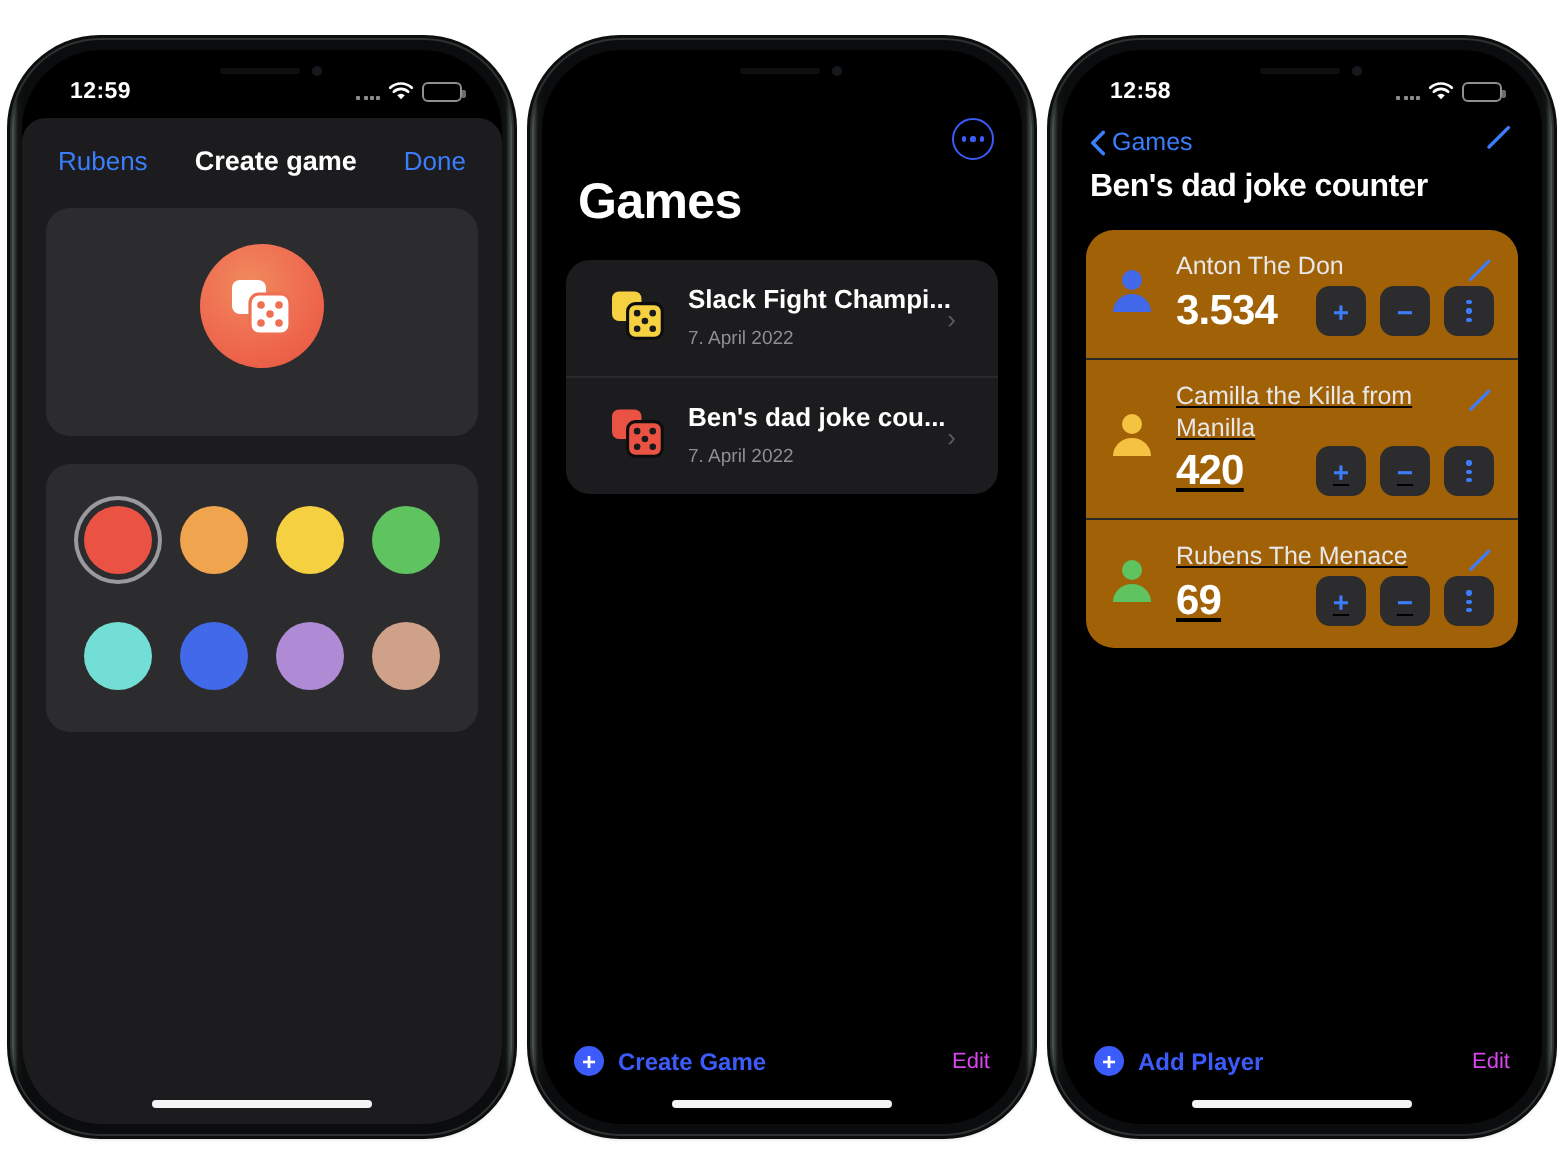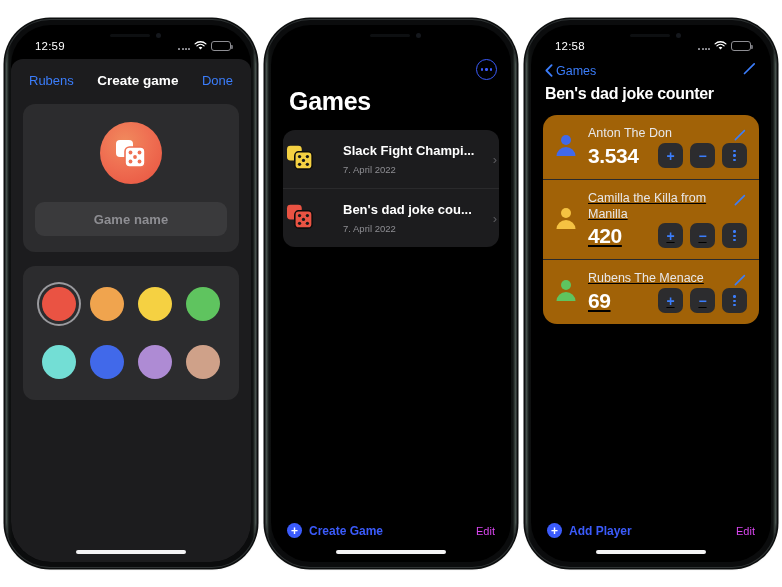--- a/index.html
+++ b/index.html
@@ -65,21 +65,21 @@
   }
 
   
   .statusbar {
     position: absolute; top: 0; left: 0; right: 0;
     height: 34px; z-index: 11;
     display: flex; align-items: center;
     justify-content: space-between;
     padding: 8px 20px 0 24px;
     color: #fff;
-    font-size: 11.5px; font-weight: normal;
+    font-size: 11.5px; font-weight: bold;
     letter-spacing: .2px;
   }
   .st-right { display: flex; align-items: center; gap: 4px; }
   .sig { display: flex; align-items: flex-end; gap: 1.2px; height: 8px; }
   .sig i { display:block; width: 2px; background: #8a8a8f; border-radius: .5px; }
   .sig i:nth-child(1){height:2.5px}.sig i:nth-child(2){height:2.5px}
   .sig i:nth-child(3){height:2.5px}.sig i:nth-child(4){height:2.5px}
   .wifi { width: 13px; height: 10px; position: relative; }
   .wifi svg { display:block; }
   .batt {
@@ -166,22 +166,22 @@
     letter-spacing: -.3px;
   }
   .list-card {
     margin: 14px 12px 0;
     background: #1c1c1e;
     border-radius: 12px;
     overflow: hidden;
   }
   .game-row {
     display: flex; align-items: center;
-    padding: 11px 2px;
-    gap: 28px;
+    padding: 11px 21px;
+    gap: 10px;
   }
   .game-row + .game-row { border-top: 1px solid #2a2a2c; }
   .game-meta { flex: 1; min-width: 0; }
   .game-name {
     color: #fff; font-size: 13px; font-weight: bold;
     white-space: nowrap; overflow: hidden; text-overflow: ellipsis;
   }
   .game-date { color: #8e8e93; font-size: 9.5px; margin-top: 2px; }
   .chev { color: #5a5a5e; font-size: 13px; }
   .tabbar {
@@ -282,23 +282,20 @@
             <svg width="34" height="30" viewBox="0 0 34 30">
               <rect x="2" y="2" width="17" height="17" rx="4" fill="#fff"></rect>
               <rect x="11" y="9" width="20" height="20" rx="4.5" fill="#fff" stroke="#ef6f52" stroke-width="1.6"></rect>
               <circle cx="16.5" cy="14.5" r="1.9" fill="#ef6f52"></circle>
               <circle cx="25.5" cy="14.5" r="1.9" fill="#ef6f52"></circle>
               <circle cx="21" cy="19" r="1.9" fill="#ef6f52"></circle>
               <circle cx="16.5" cy="23.5" r="1.9" fill="#ef6f52"></circle>
               <circle cx="25.5" cy="23.5" r="1.9" fill="#ef6f52"></circle>
             </svg>
           </div>
-          <div class="name-input">
-            <span>Game name</span>
-          </div>
         </div>
 
         <div class="swatch-card">
           <span class="sw-wrap sel">
               <span class="sw" style="background:#ea5343"></span>
             </span>
           <span class="sw-wrap">
               <span class="sw" style="background:#f0a44e"></span>
             </span>
           <span class="sw-wrap">

